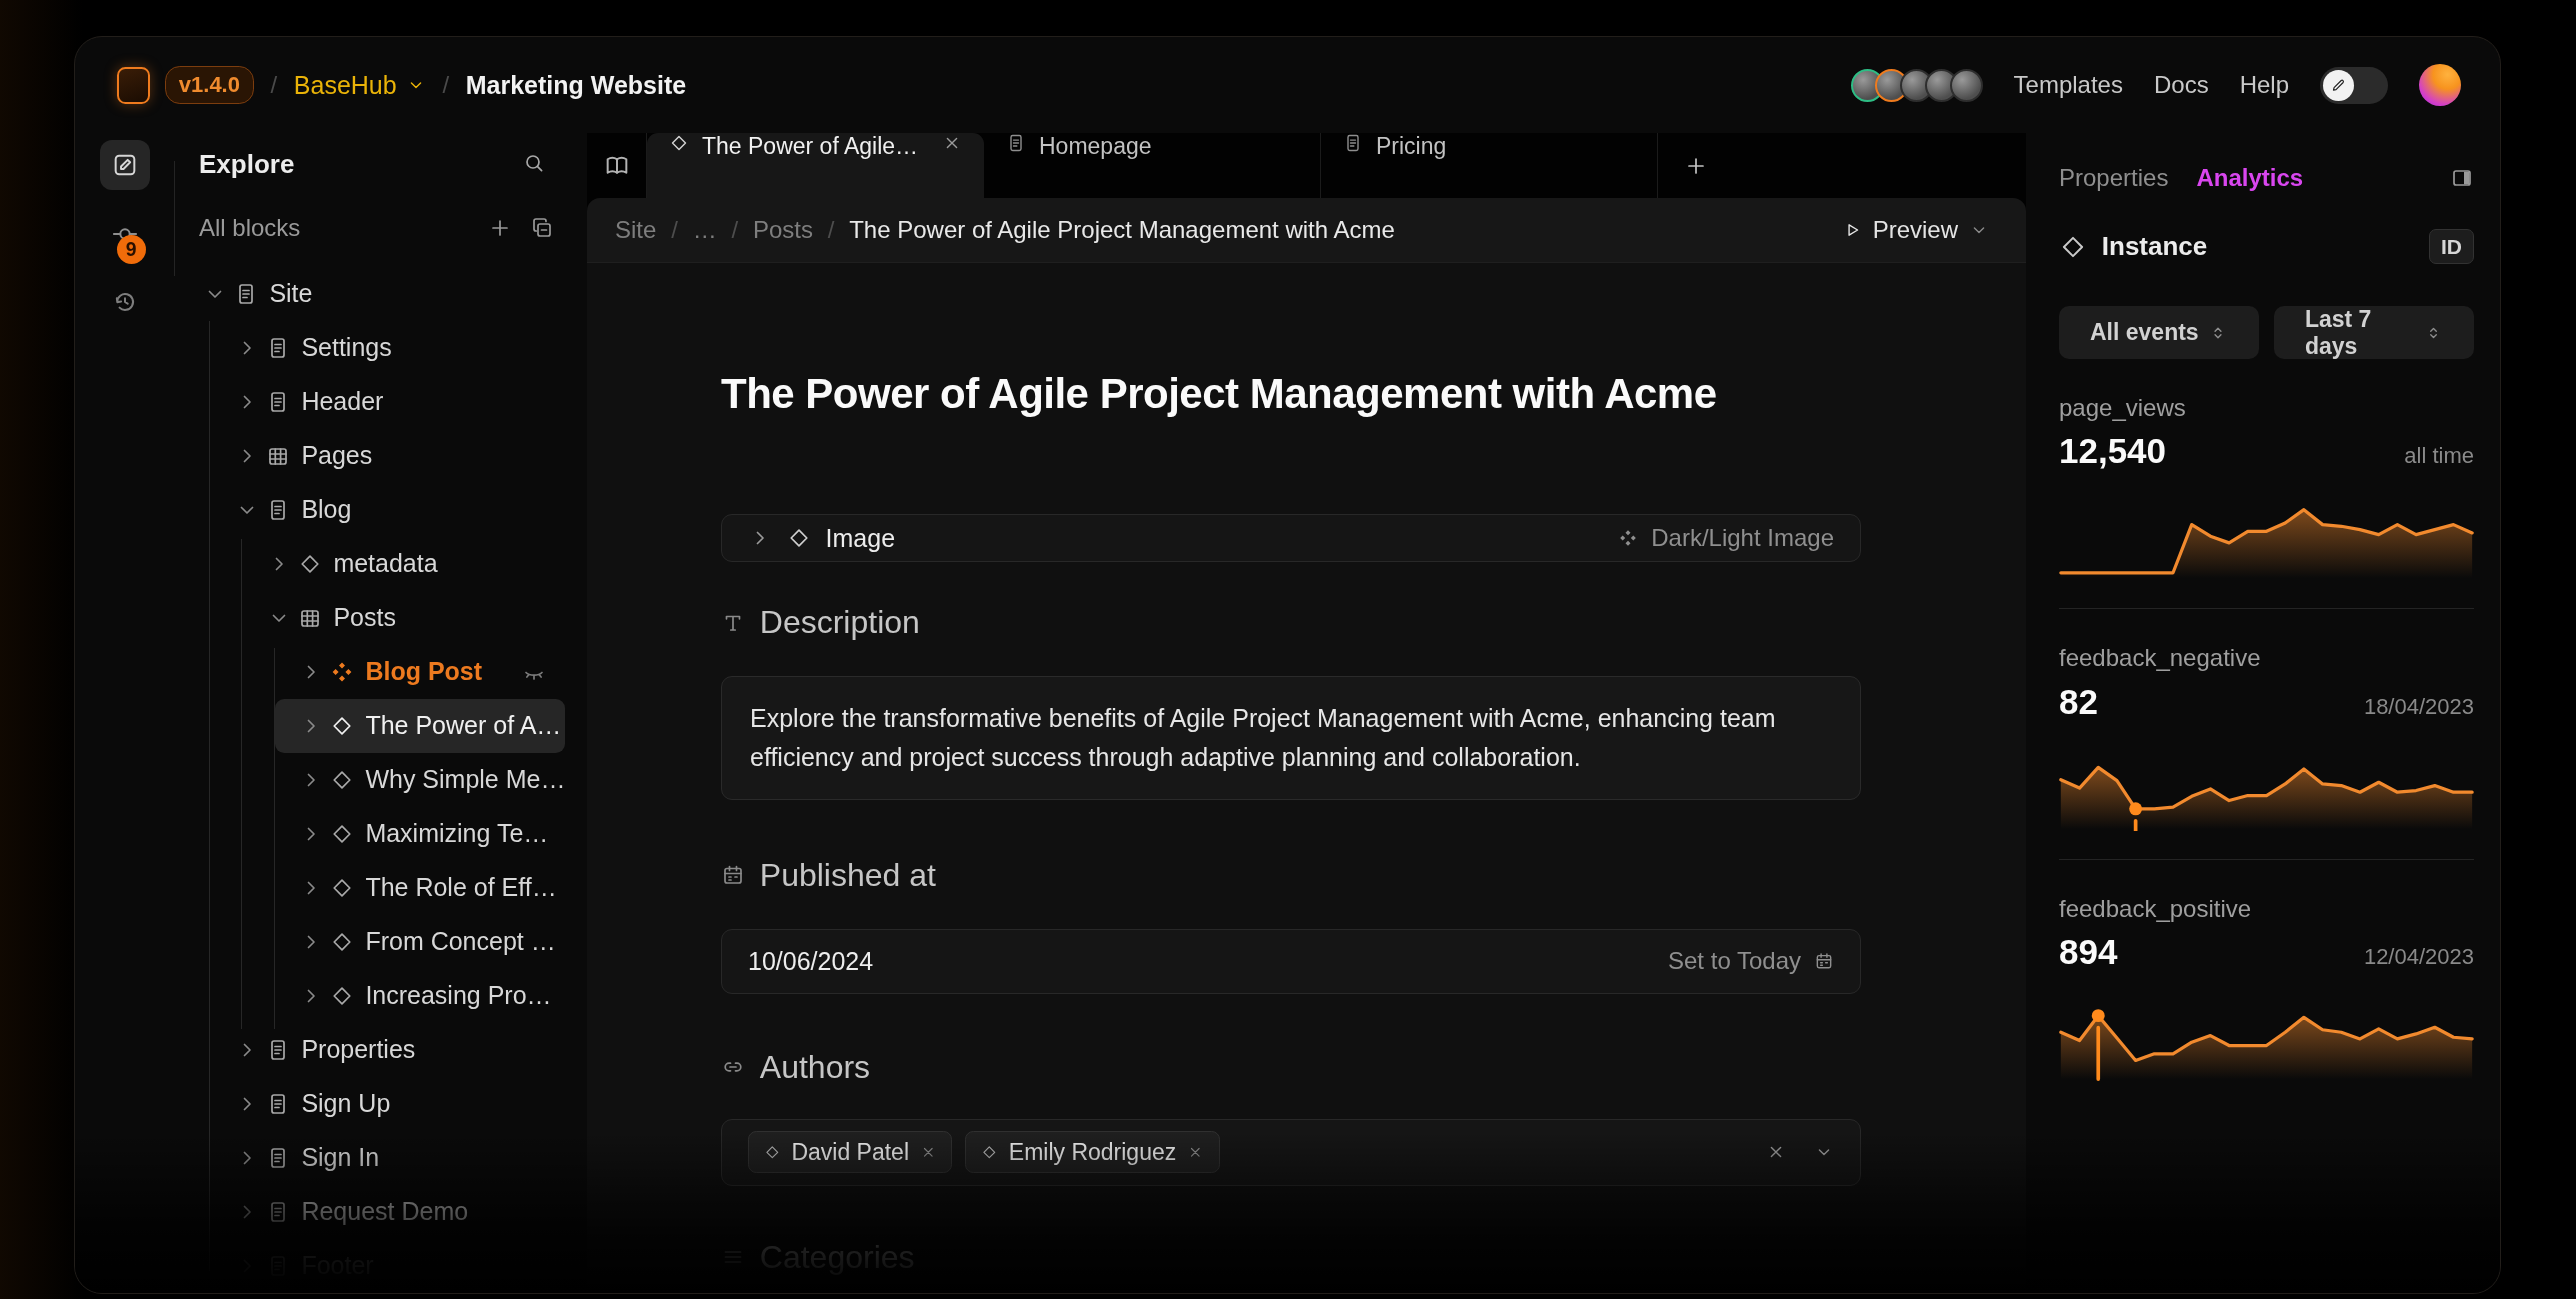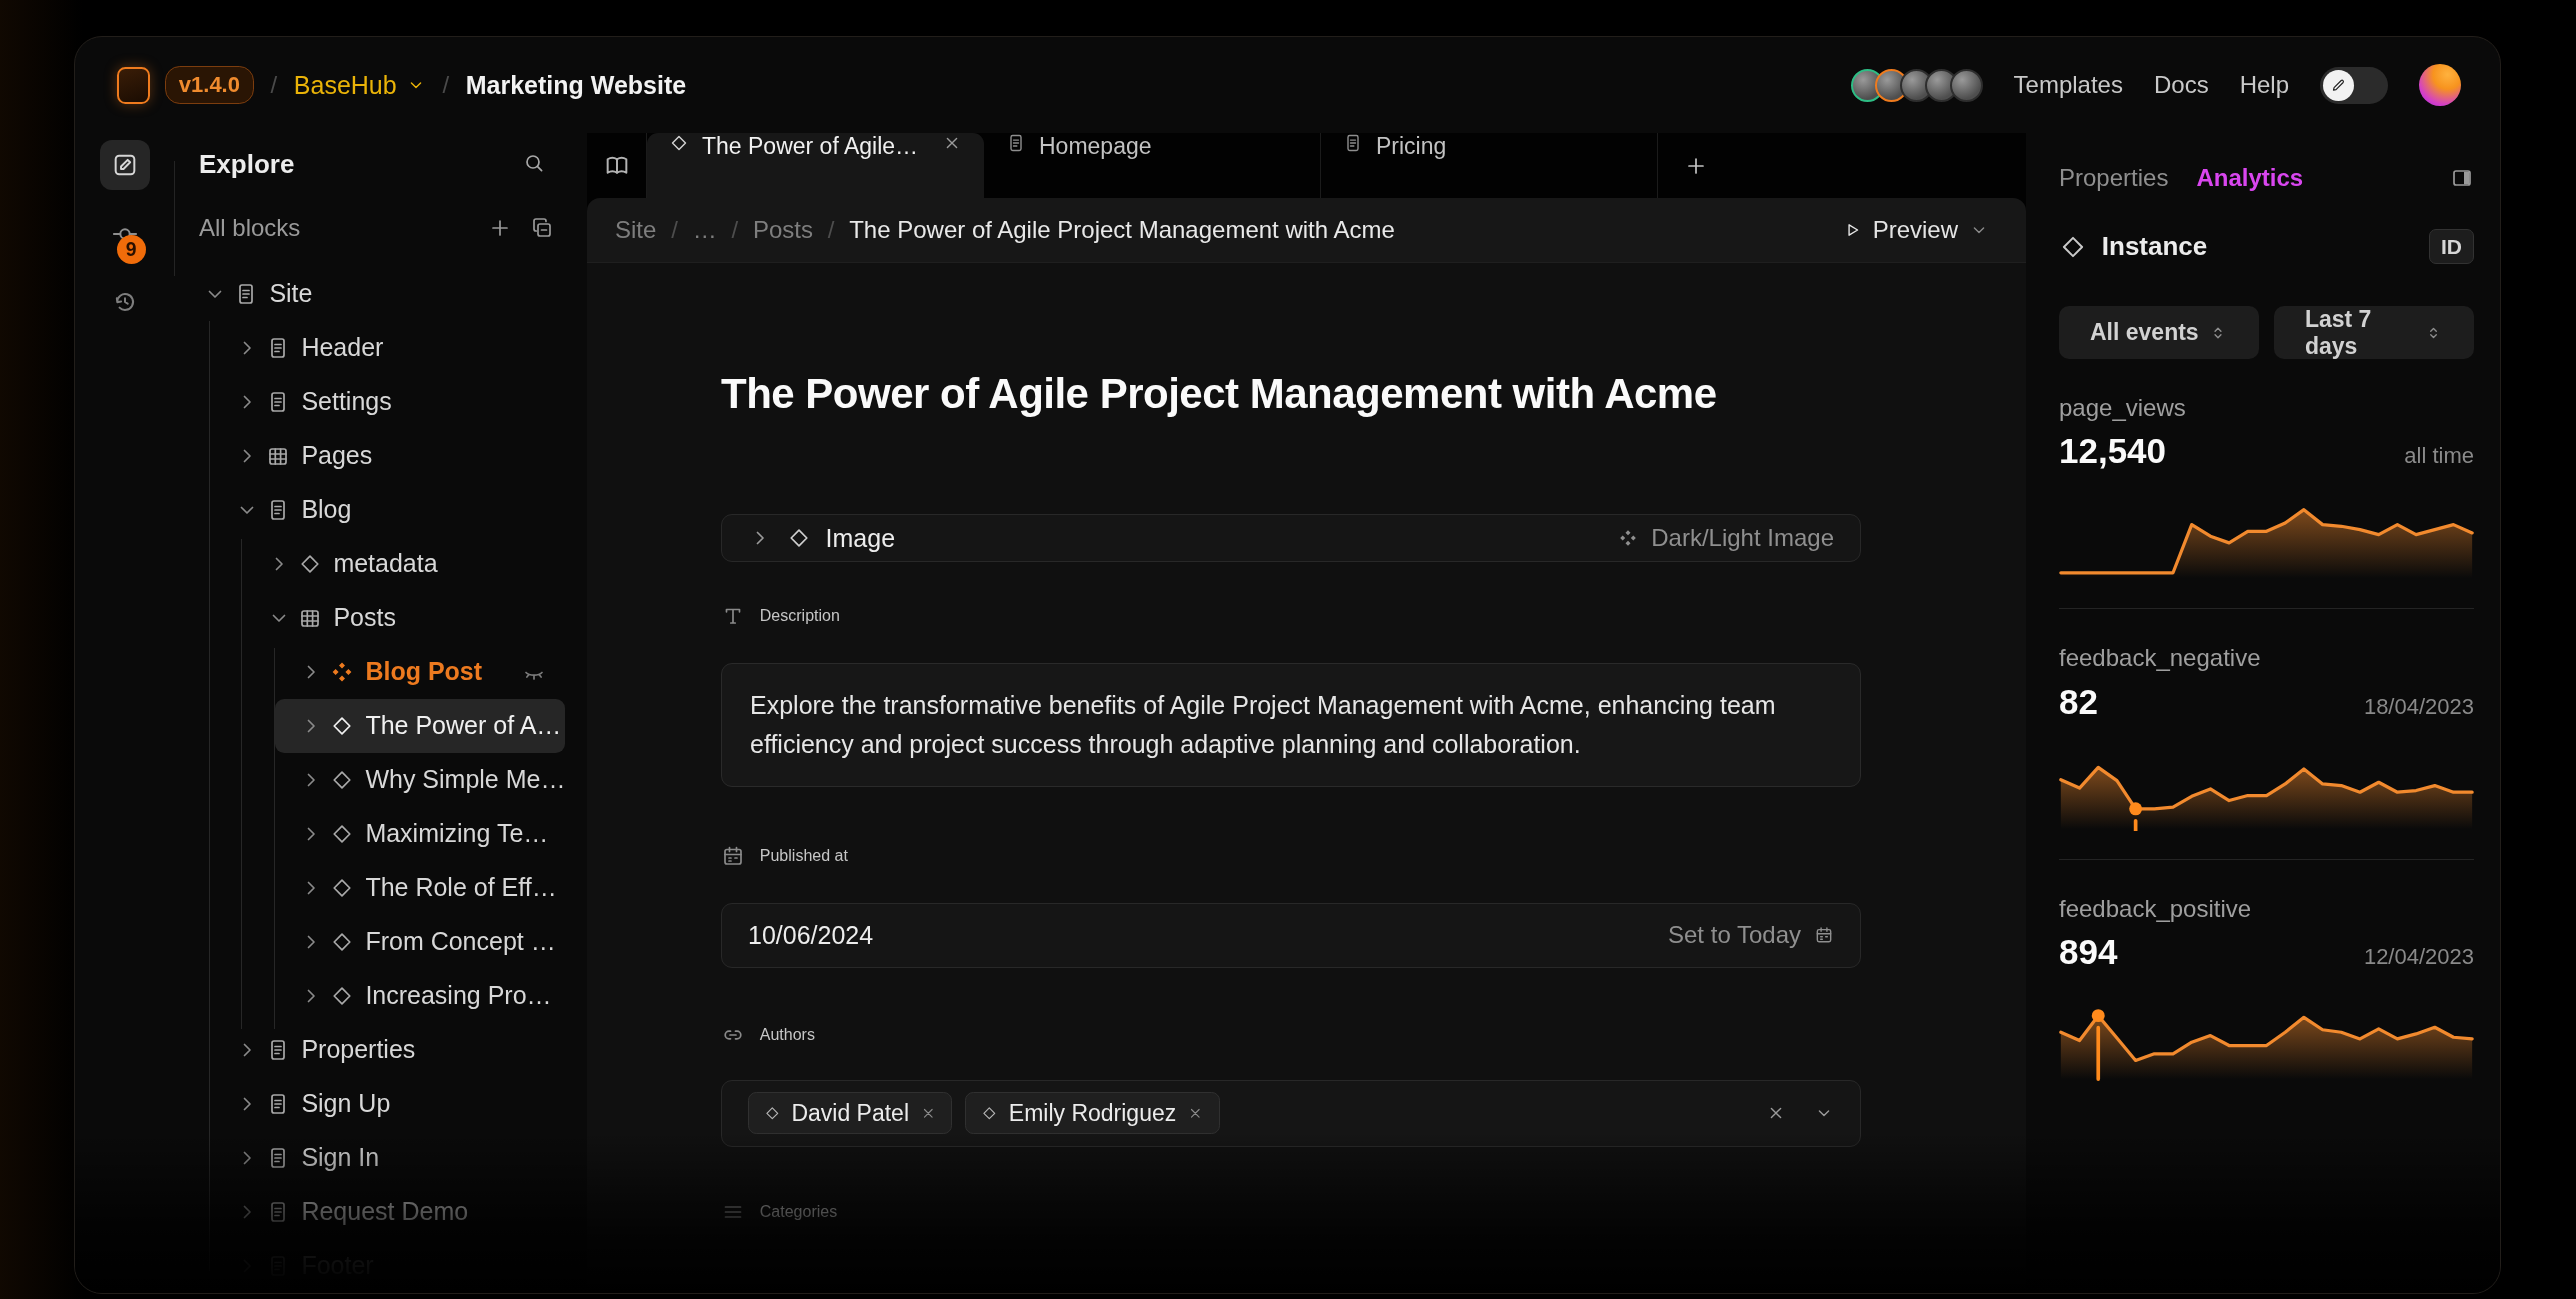--- a/index.html
+++ b/index.html
@@ -91,21 +91,21 @@
 
   .content { flex:1; background:#101010; overflow:hidden; position:relative; }
   .doc { margin-left:134px; width:1140px; padding-top:107px; }
   .doc-title { font-size:42px; font-weight:600; letter-spacing:-0.5px; color:#fafafa; }
 
   .fieldbox { background:#151515; border:0.9px solid #282828; border-radius:11px; display:flex; align-items:center; padding:0 26px; }
   .imagebox { margin-top:96px; height:48px; gap:14.8px; }
   .imagebox .lbl { font-size:25px; color:#ededed; font-weight:500; }
   .boxright { margin-left:auto; display:flex; align-items:center; gap:13px; color:#8f8f8f; font-size:24px; }
 
-  .flabel { display:flex; align-items:center; gap:14.8px; color:#c6c6c6; font-size:16px; }
+  .flabel { display:flex; align-items:center; gap:14.8px; color:#c6c6c6; font-size:32px; }
   .flabel .fic { color:#8a8a8a; }
   .lbl-desc { margin-top:42px; }
   .descbox { margin-top:35px; background:#171717; border:0.9px solid #2a2a2a; border-radius:11px;
     padding:22px 28px; font-size:25px; line-height:1.55; color:#e6e6e6; }
   .lbl-pub { margin-top:57px; }
   .datebox { margin-top:35px; height:65px; font-size:25px; color:#ededed; }
   .lbl-auth { margin-top:55px; }
   .authbox { margin-top:33px; height:67px; gap:13px; }
   .chip { display:flex; align-items:center; gap:11px; background:#1f1f1f; border:0.9px solid #303030;
     border-radius:8.3px; height:42px; padding:0 14.8px; font-size:23px; color:#ececec; }
@@ -320,30 +320,30 @@
             </svg>
             <span class="tlabel">Site</span>
           </div>
         <div class="trow d1">
             <svg class="ic chev" viewBox="0 0 26 26" width="24" height="24">
               <use href="#i-chev-r"></use>
             </svg>
             <svg class="ic node" viewBox="0 0 26 26" width="24" height="24">
               <use href="#i-doc"></use>
             </svg>
+            <span class="tlabel">Settings</span>
+          </div>
+        <div class="trow d1">
+            <svg class="ic chev" viewBox="0 0 26 26" width="24" height="24">
+              <use href="#i-chev-r"></use>
+            </svg>
+            <svg class="ic node" viewBox="0 0 26 26" width="24" height="24">
+              <use href="#i-doc"></use>
+            </svg>
             <span class="tlabel">Header</span>
-          </div>
-        <div class="trow d1">
-            <svg class="ic chev" viewBox="0 0 26 26" width="24" height="24">
-              <use href="#i-chev-r"></use>
-            </svg>
-            <svg class="ic node" viewBox="0 0 26 26" width="24" height="24">
-              <use href="#i-doc"></use>
-            </svg>
-            <span class="tlabel">Settings</span>
           </div>
         <div class="trow d1">
             <svg class="ic chev" viewBox="0 0 26 26" width="24" height="24">
               <use href="#i-chev-r"></use>
             </svg>
             <svg class="ic node" viewBox="0 0 26 26" width="24" height="24">
               <use href="#i-table"></use>
             </svg>
             <span class="tlabel">Pages</span>
           </div>

